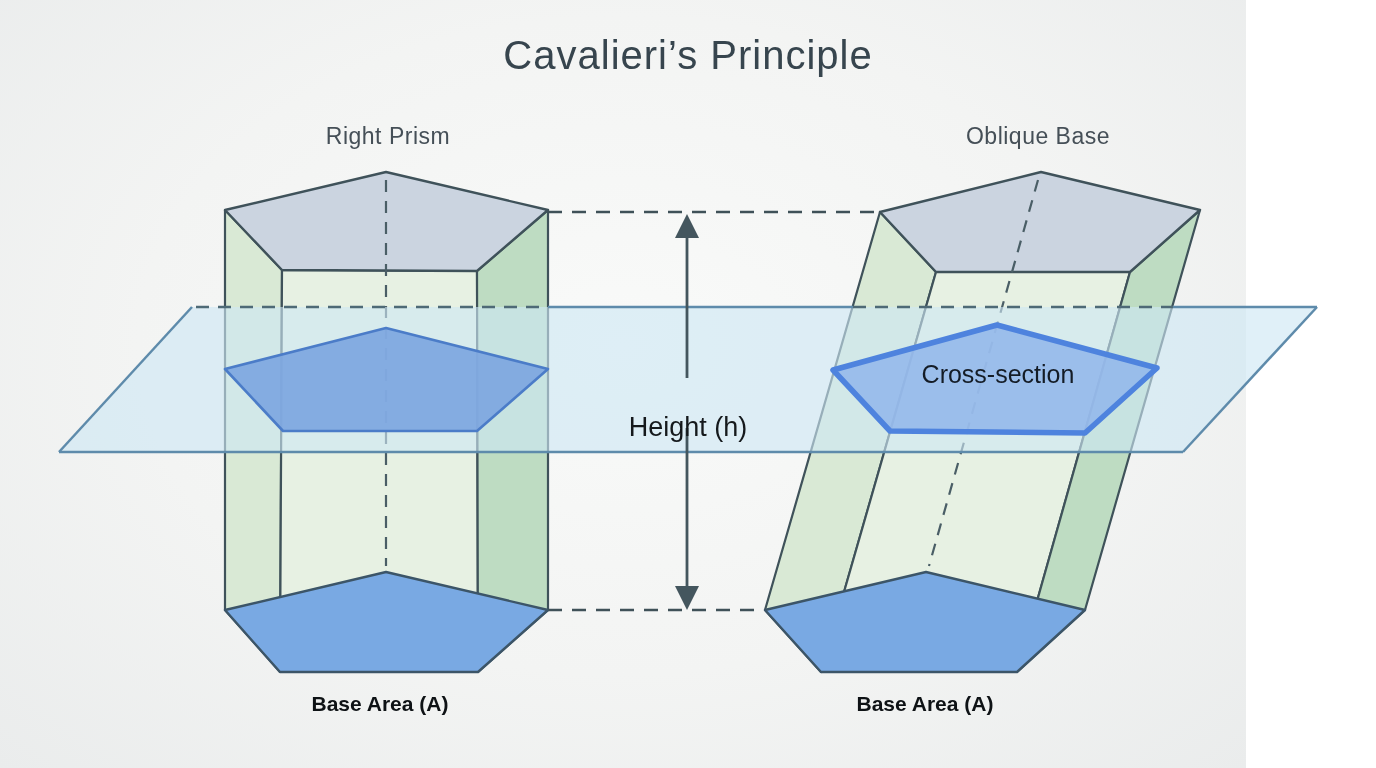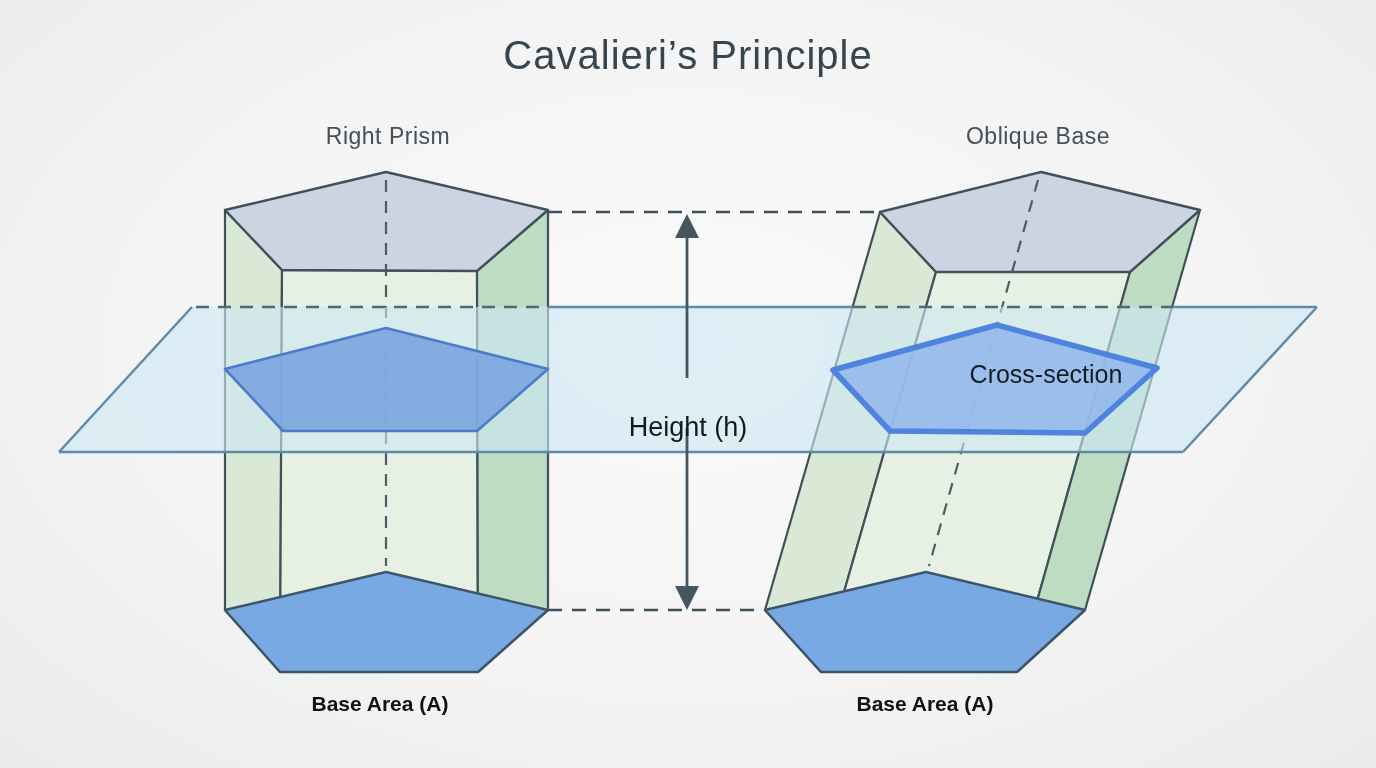--- a/index.html
+++ b/index.html
@@ -5,21 +5,21 @@
   html, body {
     margin: 0;
     padding: 0;
     width: 1376px;
     height: 768px;
     overflow: hidden;
     font-family: "Liberation Sans", sans-serif;
   }
   .stage {
     position: relative;
-    width: 1376px;
+    width: 1246px;
     height: 768px;
     background: radial-gradient(ellipse at 50% 45%, #f9faf9 0%, #f3f4f3 55%, #eaecec 100%);
   }
   .stage svg {
     position: absolute;
     left: 0;
     top: 0;
     width: 1376px;
     height: 768px;
   }
@@ -45,21 +45,20 @@
     font-size: 27px;
     font-weight: 400;
     color: #15191c;
     margin-top: 24px;
   }
   .cross-label {
     font-size: 25px;
     font-weight: 400;
     line-height: 33px;
     color: #141c26;
-    margin-left: 48px;
   }
   .base-label {
     font-size: 21px;
     font-weight: 700;
     color: #0e1215;
   }
 </style>
 </head>
 <body>
 

